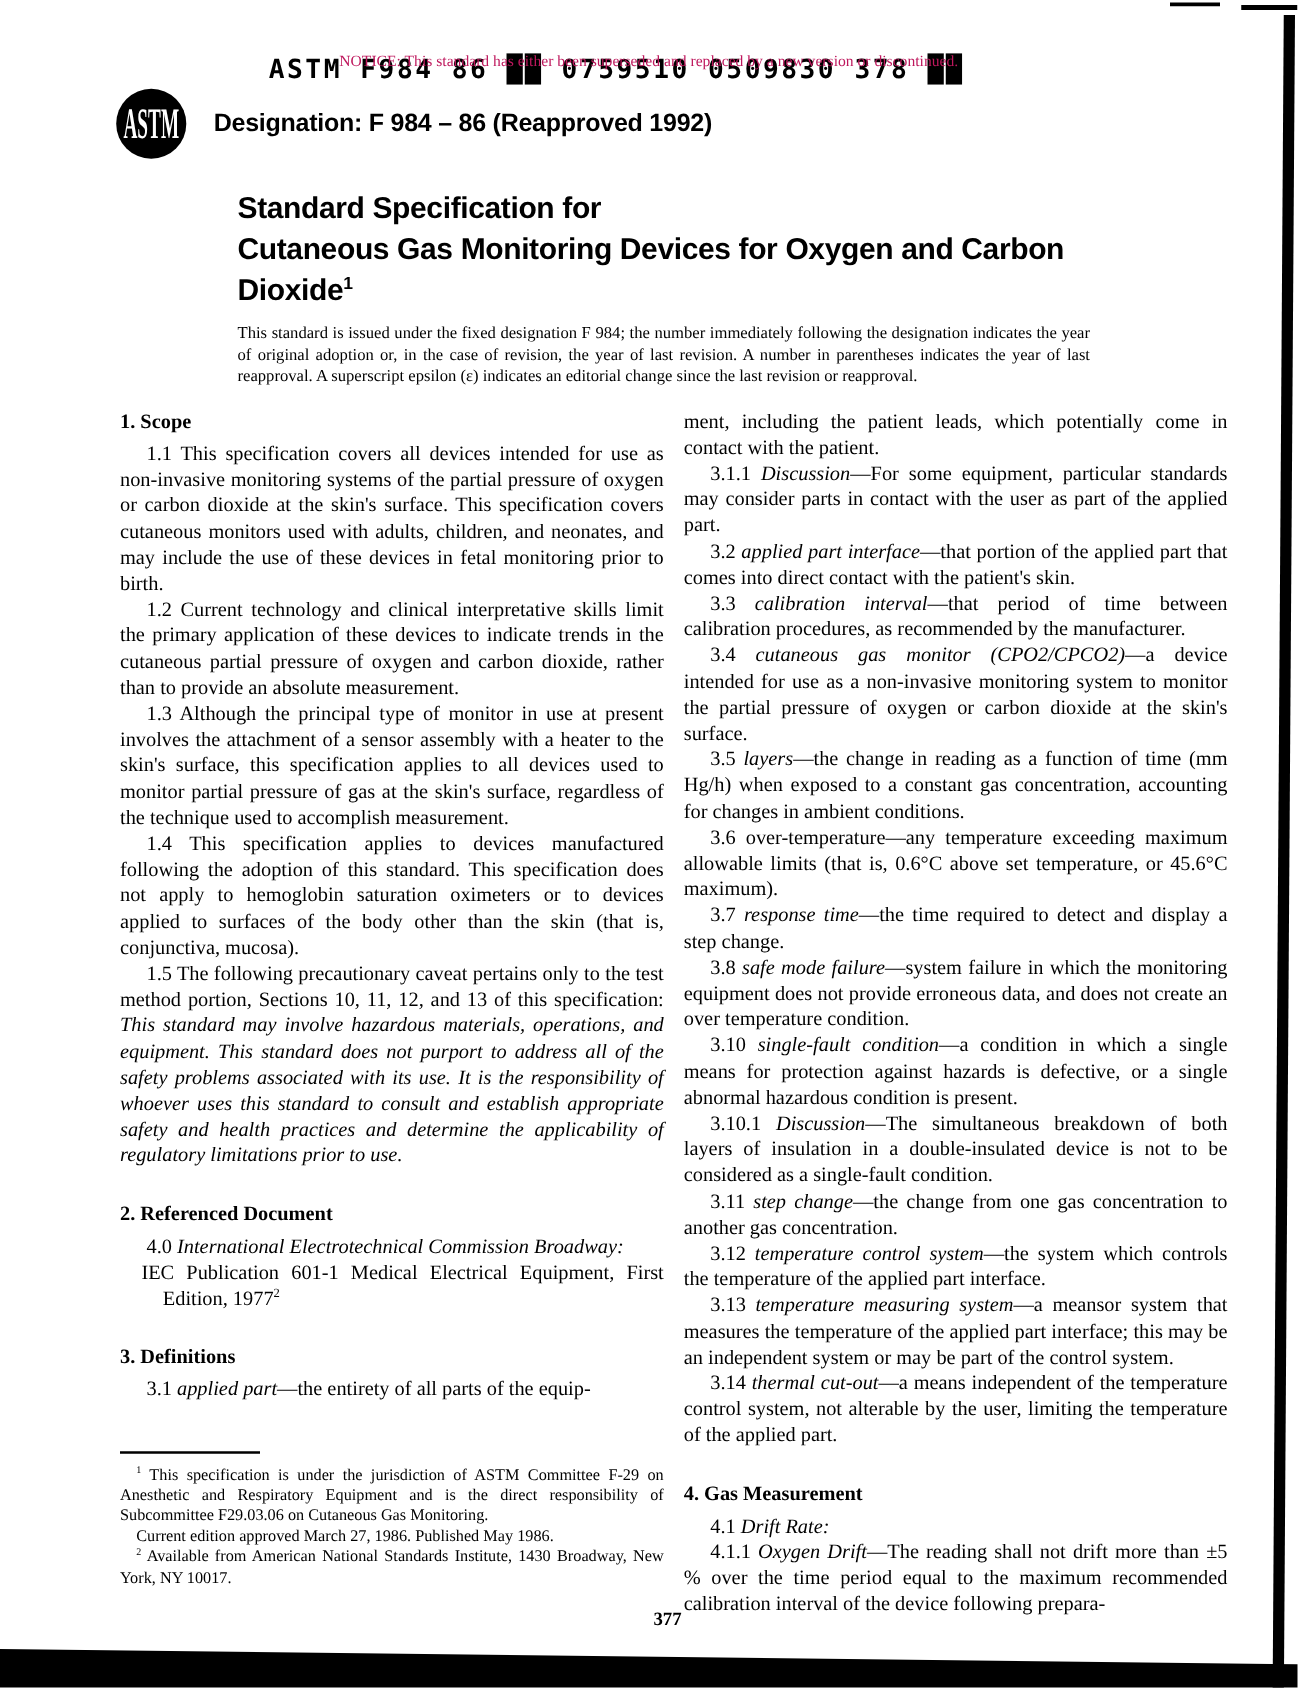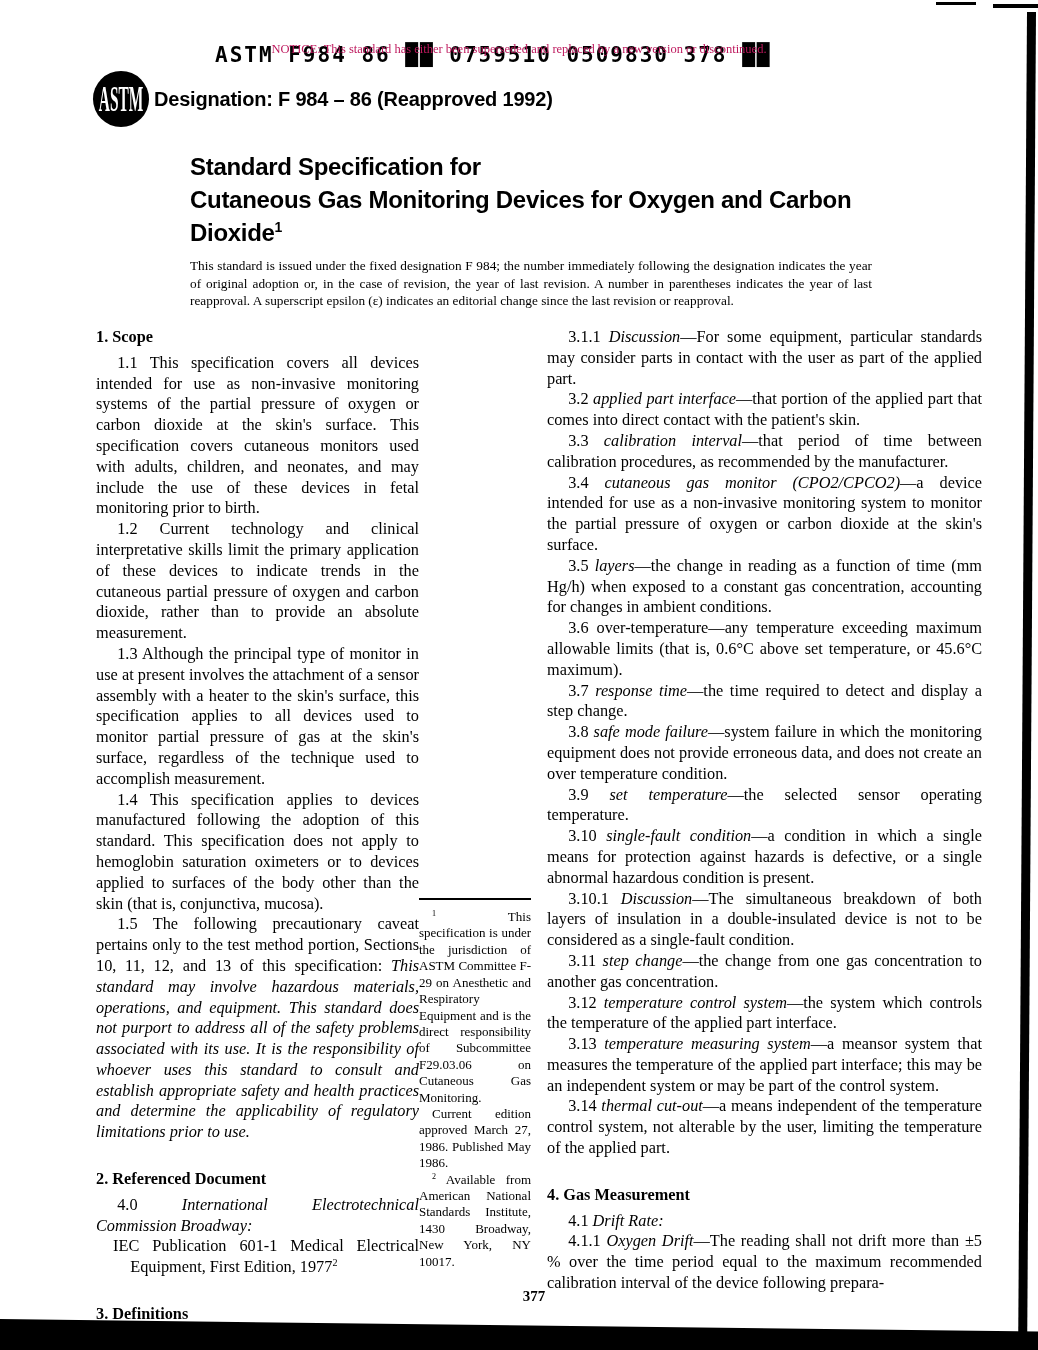--- a/index.html
+++ b/index.html
@@ -11,40 +11,40 @@
   .scan-code{
     position:absolute;top:6px;left:215px;width:520px;text-align:center;
     font-family:"DejaVu Sans Mono", monospace;font-weight:bold;font-size:21px;
     letter-spacing:2px;white-space:nowrap;margin-top:37px;
   }
   .notice{
     position:absolute;top:41px;left:119px;width:800px;text-align:center;
     font-size:12.5px;line-height:16px;
   }
   
-  .masthead{position:absolute;top:70px;left:92px;display:flex;align-items:center;gap:4px;}
+  .masthead{position:absolute;top:70px;left:92px;display:flex;align-items:center;gap:21px;}
   .designation{
     font-family:"Liberation Sans", sans-serif;font-weight:bold;font-size:20px;letter-spacing:-0.2px;
   }
   
   .title-block{
     position:absolute;left:190px;top:150px;width:720px;
     font-family:"Liberation Sans", sans-serif;font-weight:bold;font-size:24px;line-height:33px;
     letter-spacing:-0.3px;
   }
   .title-block sup{font-size:14px;}
   
   .abstract{
     position:absolute;left:190px;top:257px;width:682px;
     font-size:13.3px;line-height:17.5px;text-align:justify;
   }
   
   .columns{position:absolute;left:96px;top:327px;width:886px;height:943px;display:flex;gap:16px;}
   .col{width:435px;font-size:16.3px;line-height:20.8px;}
-  .col-left{display:flex;flex-direction:row;}
+  .col-left{display:flex;flex-direction:column;}
   .block{margin:0;}
   .b-heading{font-weight:bold;margin-bottom:5px;}
   .b-heading.gap{margin-top:26px;}
   .b-para{text-indent:1.3em;text-align:justify;}
   .b-noindent{text-align:justify;}
   .b-hang{padding-left:2.1em;text-indent:-1.05em;text-align:justify;}
   sup{font-size:0.62em;vertical-align:super;line-height:0;}
   
   .footnotes{margin-top:auto;font-size:13px;line-height:16.4px;}
   .fn-rule{width:112px;border-top:2.5px solid #000;margin-bottom:9px;}
@@ -105,29 +105,29 @@
       <div class="fn-rule"></div>
       <div>
           <div class="block b-para"><sup>1</sup><span> This specification is under the jurisdiction of ASTM Committee F-29 on Anesthetic and Respiratory Equipment and is the direct responsibility of Subcommittee F29.03.06 on Cutaneous Gas Monitoring.</span></div>
           <div class="block b-para"><span>Current edition approved March 27, 1986. Published May 1986.</span></div>
           <div class="block b-para"><sup>2</sup><span> Available from American National Standards Institute, 1430 Broadway, New York, NY 10017.</span></div>
         </div>
     </div>
   </div>
   <div class="col">
     <div>
+        <div class="block b-noindent"><span>ment, including the patient leads, which potentially come in contact with the patient.</span></div>
         <div class="block b-para"><span>3.1.1  </span><span style="font-style: italic;">Discussion</span><span>—For some equipment, particular standards may consider parts in contact with the user as part of the applied part.</span></div>
         <div class="block b-para"><span>3.2  </span><span style="font-style: italic;">applied part interface</span><span>—that portion of the applied part that comes into direct contact with the patient's skin.</span></div>
         <div class="block b-para"><span>3.3  </span><span style="font-style: italic;">calibration interval</span><span>—that period of time between calibration procedures, as recommended by the manufacturer.</span></div>
         <div class="block b-para"><span>3.4  </span><span style="font-style: italic;">cutaneous gas monitor (CPO2/CPCO2)</span><span>—a device intended for use as a non-invasive monitoring system to monitor the partial pressure of oxygen or carbon dioxide at the skin's surface.</span></div>
         <div class="block b-para"><span>3.5  </span><span style="font-style: italic;">layers</span><span>—the change in reading as a function of time (mm Hg/h) when exposed to a constant gas concentration, accounting for changes in ambient conditions.</span></div>
         <div class="block b-para"><span>3.6  </span><span style="">over-temperature</span><span>—any temperature exceeding maximum allowable limits (that is, 0.6°C above set temperature, or 45.6°C maximum).</span></div>
         <div class="block b-para"><span>3.7  </span><span style="font-style: italic;">response time</span><span>—the time required to detect and display a step change.</span></div>
         <div class="block b-para"><span>3.8  </span><span style="font-style: italic;">safe mode failure</span><span>—system failure in which the monitoring equipment does not provide erroneous data, and does not create an over temperature condition.</span></div>
-        <div class="block b-para"><span>3.9  </span><span style="font-style: italic;">set temperature</span><span>—the selected sensor operating temperature.</span></div>
         <div class="block b-para"><span>3.10  </span><span style="font-style: italic;">single-fault condition</span><span>—a condition in which a single means for protection against hazards is defective, or a single abnormal hazardous condition is present.</span></div>
         <div class="block b-para"><span>3.10.1  </span><span style="font-style: italic;">Discussion</span><span>—The simultaneous breakdown of both layers of insulation in a double-insulated device is not to be considered as a single-fault condition.</span></div>
         <div class="block b-para"><span>3.11  </span><span style="font-style: italic;">step change</span><span>—the change from one gas concentration to another gas concentration.</span></div>
         <div class="block b-para"><span>3.12  </span><span style="font-style: italic;">temperature control system</span><span>—the system which controls the temperature of the applied part interface.</span></div>
         <div class="block b-para"><span>3.13  </span><span style="font-style: italic;">temperature measuring system</span><span>—a meansor system that measures the temperature of the applied part interface; this may be an independent system or may be part of the control system.</span></div>
         <div class="block b-para"><span>3.14  </span><span style="font-style: italic;">thermal cut-out</span><span>—a means independent of the temperature control system, not alterable by the user, limiting the temperature of the applied part.</span></div>
         <div class="block b-heading gap"><span>4.  Gas Measurement</span></div>
         <div class="block b-para"><span>4.1  </span><span style="font-style: italic;">Drift Rate:</span></div>
         <div class="block b-para"><span>4.1.1  </span><span style="font-style: italic;">Oxygen Drift</span><span>—The reading shall not drift more than ±5 % over the time period equal to the maximum recommended calibration interval of the device following prepara-</span></div>
       </div>

